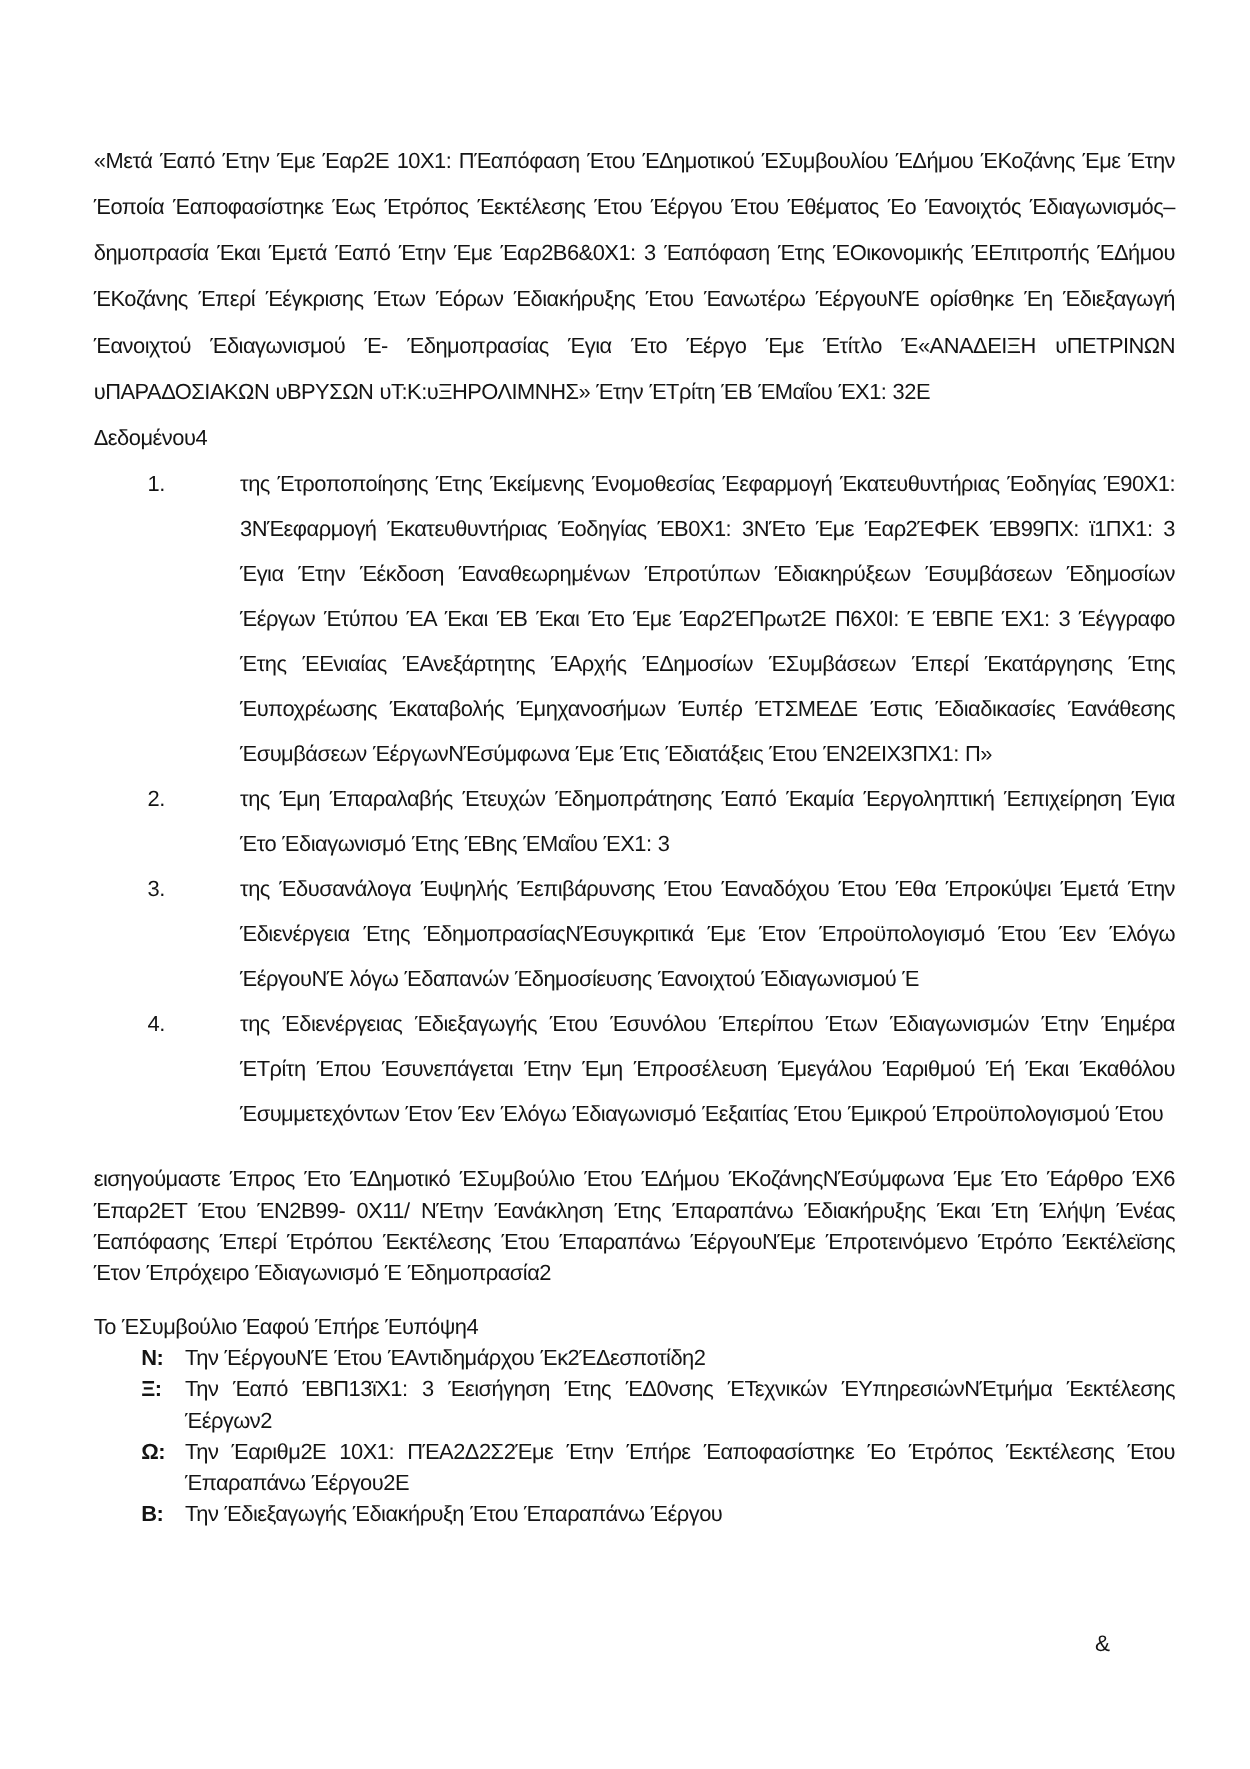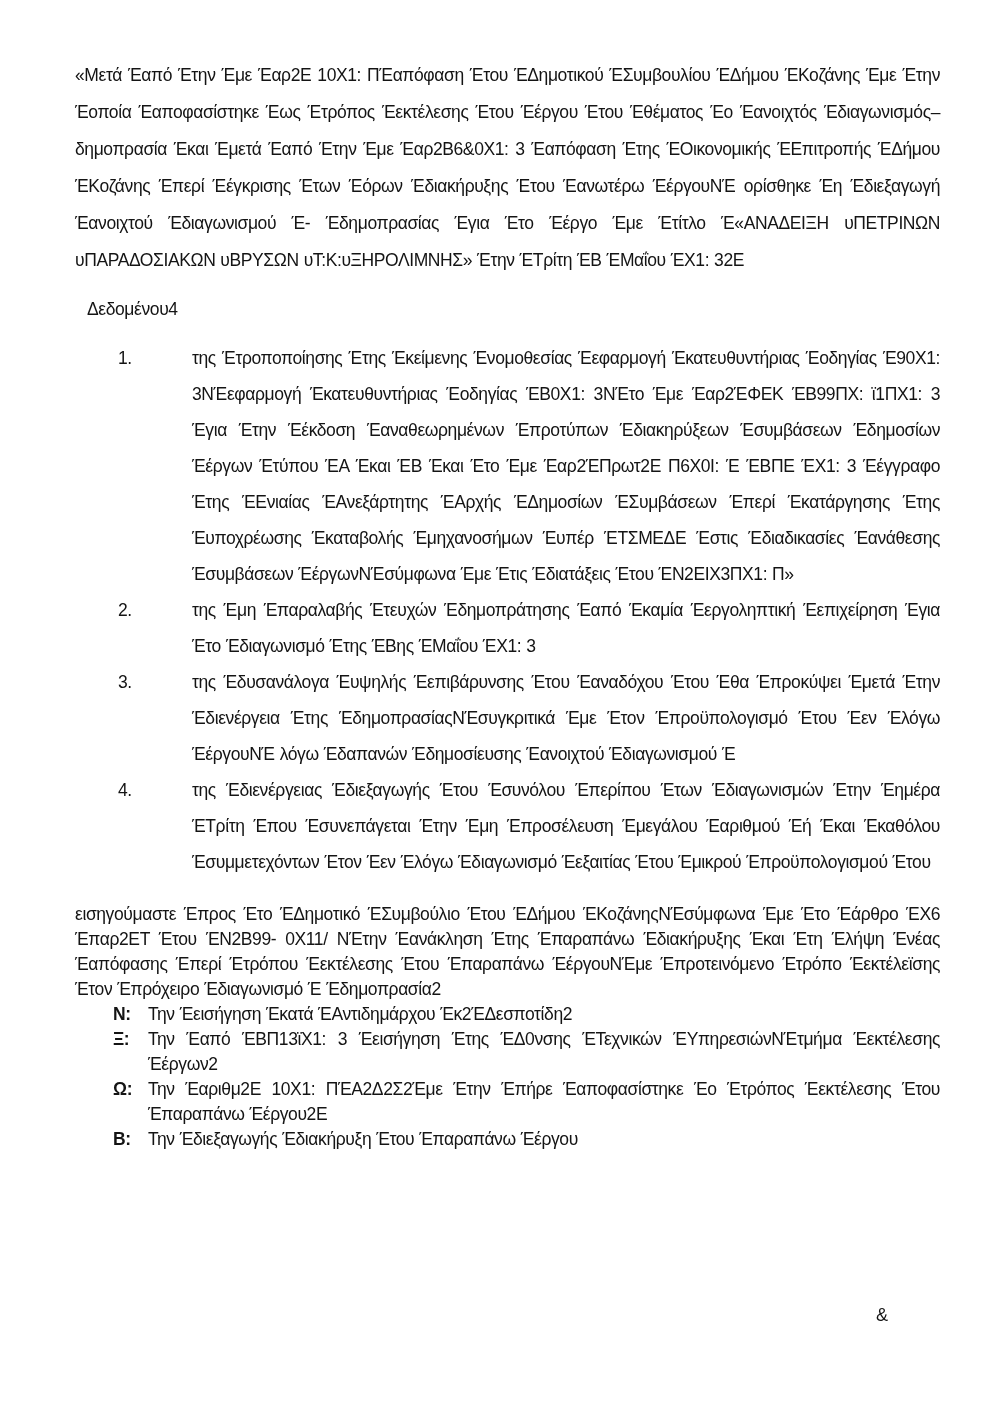--- a/index.html
+++ b/index.html
@@ -12,36 +12,36 @@
     height: 1415px;
     font-family: "Liberation Sans", "DejaVu Sans", sans-serif;
     color: #141414;
     position: relative;
     overflow: hidden;
   }
   .sheet {
     box-sizing: border-box;
     width: 1000px;
     height: 1415px;
-    padding: 57px 60px 0 75px;
+    padding: 110px 60px 0 75px;
     position: relative;
   }
   .body-text {
     font-size: 17.5px;
     letter-spacing: -0.4px;
     word-spacing: 0.5px;
   }
   .intro {
     line-height: 37px;
     text-align: justify;
     margin: 0;
   }
   .given-heading {
     line-height: 37px;
-    margin: 12px;
+    margin: 0;
   }
   .olist { margin: 0; }
   .orow {
     display: flex;
     padding-left: 43px;
     line-height: 36px;
   }
   .onum {
     flex: 0 0 30px;
   }
@@ -109,25 +109,26 @@
     </div>
     <div class="orow">
       <span class="onum">4.</span>
       <span class="otxt">της Έδιενέργειας Έδιεξαγωγής Έτου Έσυνόλου Έπερίπου Έτων Έδιαγωνισμών Έτην Έημέρα ΈΤρίτη Έπου Έσυνεπάγεται Έτην Έμη Έπροσέλευση Έμεγάλου Έαριθμού Έή Έκαι Έκαθόλου Έσυμμετεχόντων Έτον Έεν Έλόγω Έδιαγωνισμό Έεξαιτίας Έτου Έμικρού Έπροϋπολογισμού Έτου</span>
     </div>
   </div>
 
   <p class="body-text proposal">εισηγούμαστε Έπρος Έτο ΈΔημοτικό ΈΣυμβούλιο Έτου ΈΔήμου ΈΚοζάνηςΝΈσύμφωνα Έμε Έτο Έάρθρο ΈΧ6 Έπαρ2ΕΤ Έτου ΈΝ2Β99- 0Χ11/ ΝΈτην Έανάκληση Έτης Έπαραπάνω Έδιακήρυξης Έκαι Έτη Έλήψη Ένέας Έαπόφασης Έπερί Έτρόπου Έεκτέλεσης Έτου Έπαραπάνω ΈέργουΝΈμε Έπροτεινόμενο Έτρόπο Έεκτέλεϊσης Έτον Έπρόχειρο Έδιαγωνισμό Έ Έδημοπρασία2</p>
 
 
+  <p class="body-text council-heading">Το ΈΣυμβούλιο Έαφού Έπήρε Έυπόψη4</p>
 
   <div class="clist body-text">
     <div class="crow">
       <span class="cmark">Ν:</span>
-      <span class="ctxt">Την Έεισήγηση Έκατά ΈΑντιδημάρχου Έκ2ΈΔεσποτίδη2</span>
+      <span class="ctxt">Την ΈέργουΝΈ Έτου ΈΑντιδημάρχου Έκ2ΈΔεσποτίδη2</span>
     </div>
     <div class="crow">
       <span class="cmark">Ξ:</span>
       <span class="ctxt">Την Έαπό ΈΒΠ13ϊΧ1: 3 Έεισήγηση Έτης ΈΔ0νσης ΈΤεχνικών ΈΥπηρεσιώνΝΈτμήμα Έεκτέλεσης Έέργων2</span>
     </div>
     <div class="crow">
       <span class="cmark">Ω:</span>
       <span class="ctxt">Την Έαριθμ2Ε 10Χ1: ΠΈΑ2Δ2Σ2Έμε Έτην Έπήρε Έαποφασίστηκε Έο Έτρόπος Έεκτέλεσης Έτου Έπαραπάνω Έέργου2Ε</span>
     </div>
     <div class="crow">

